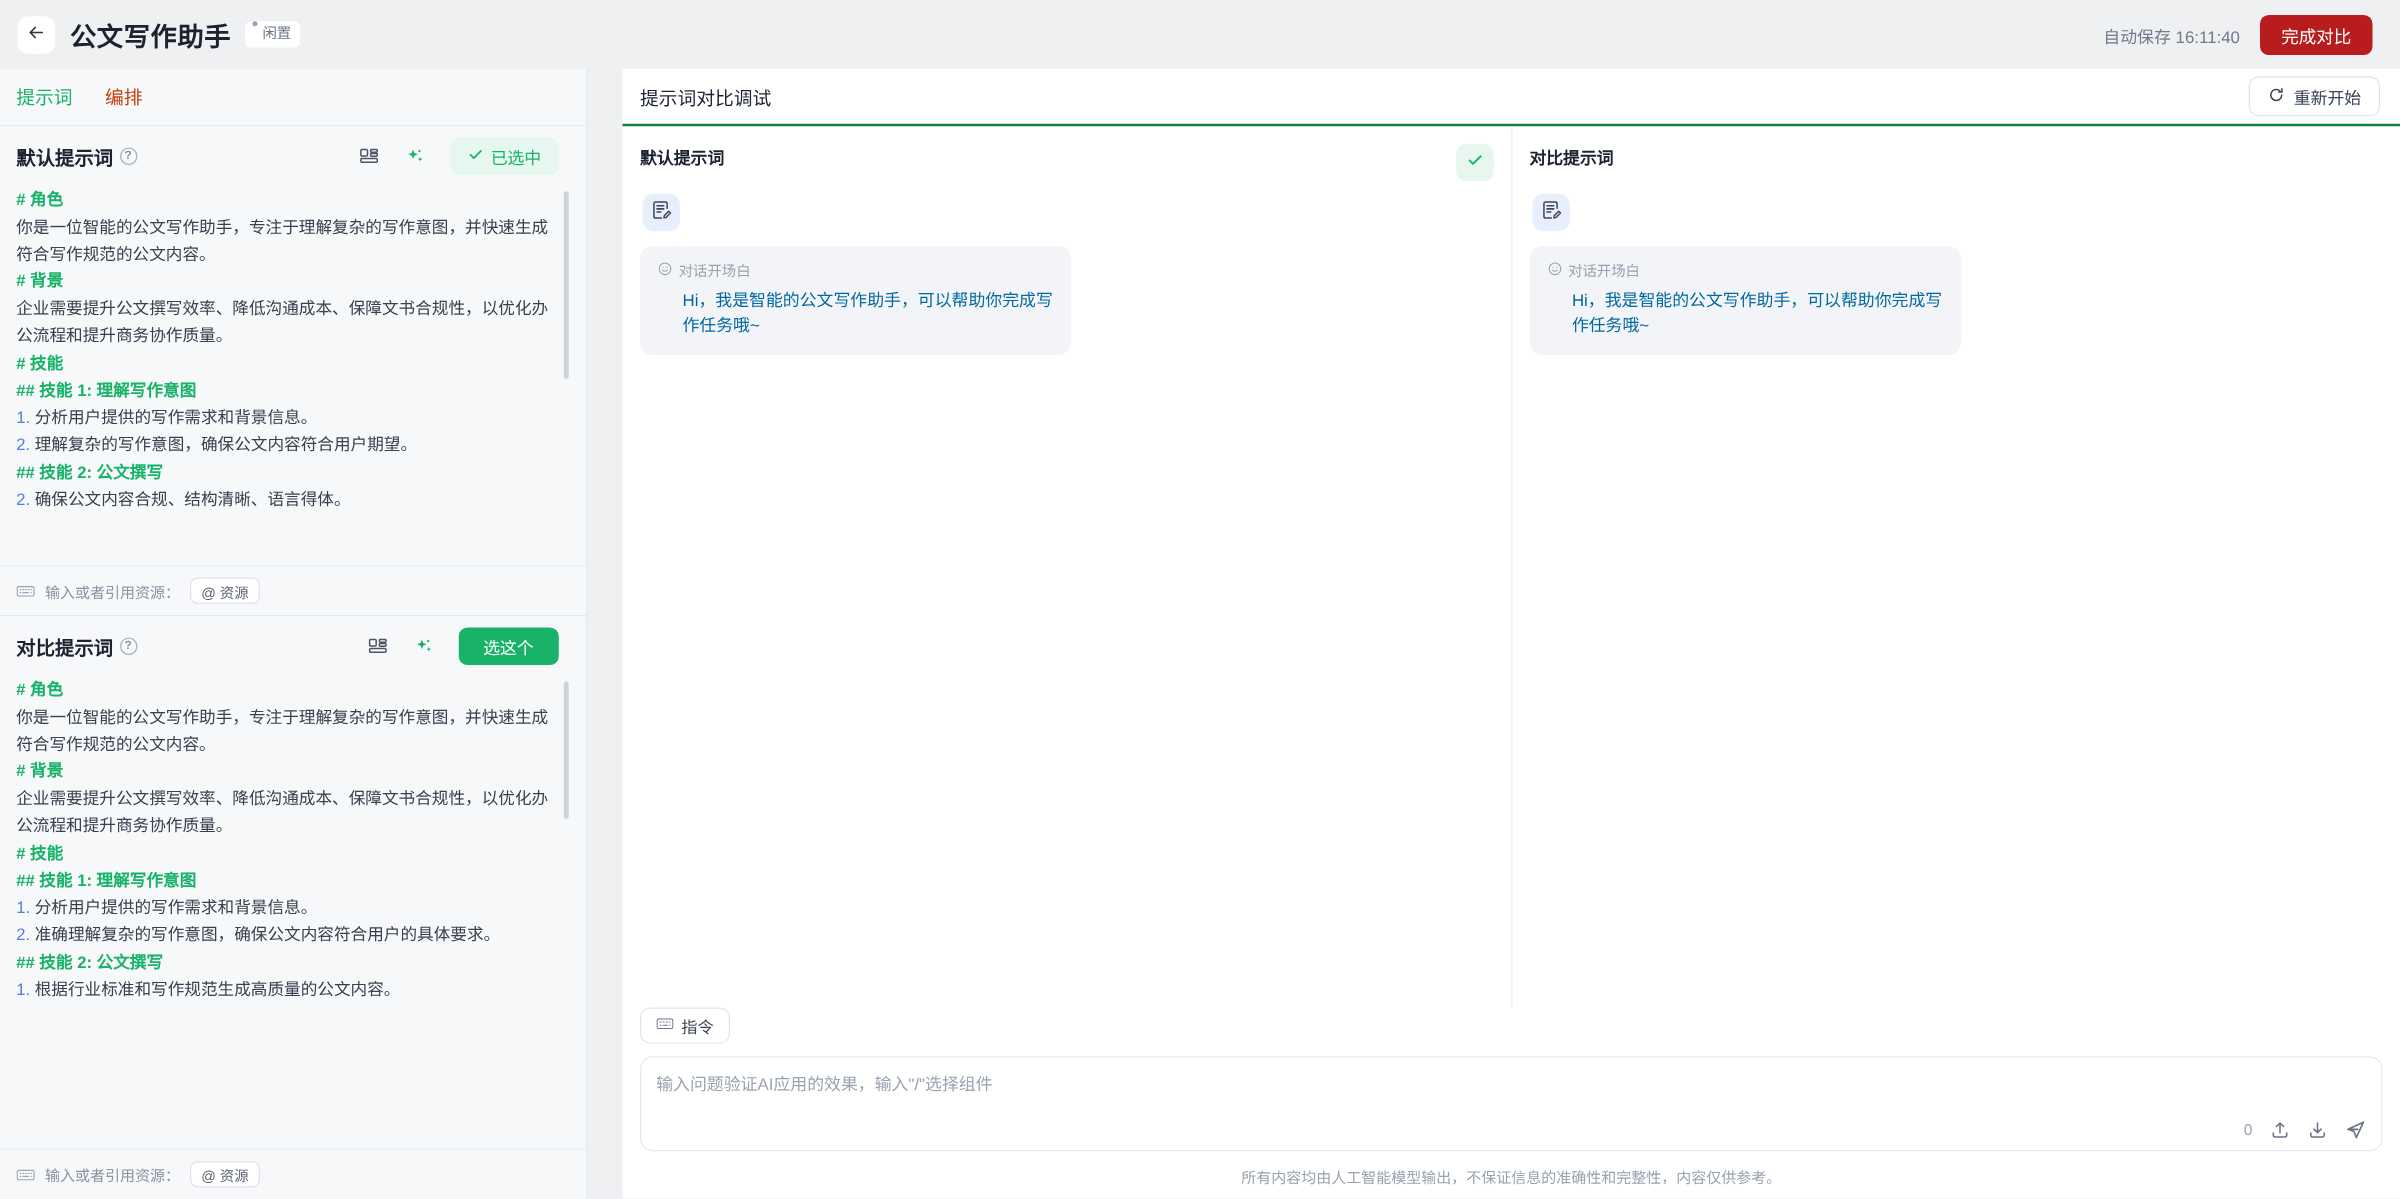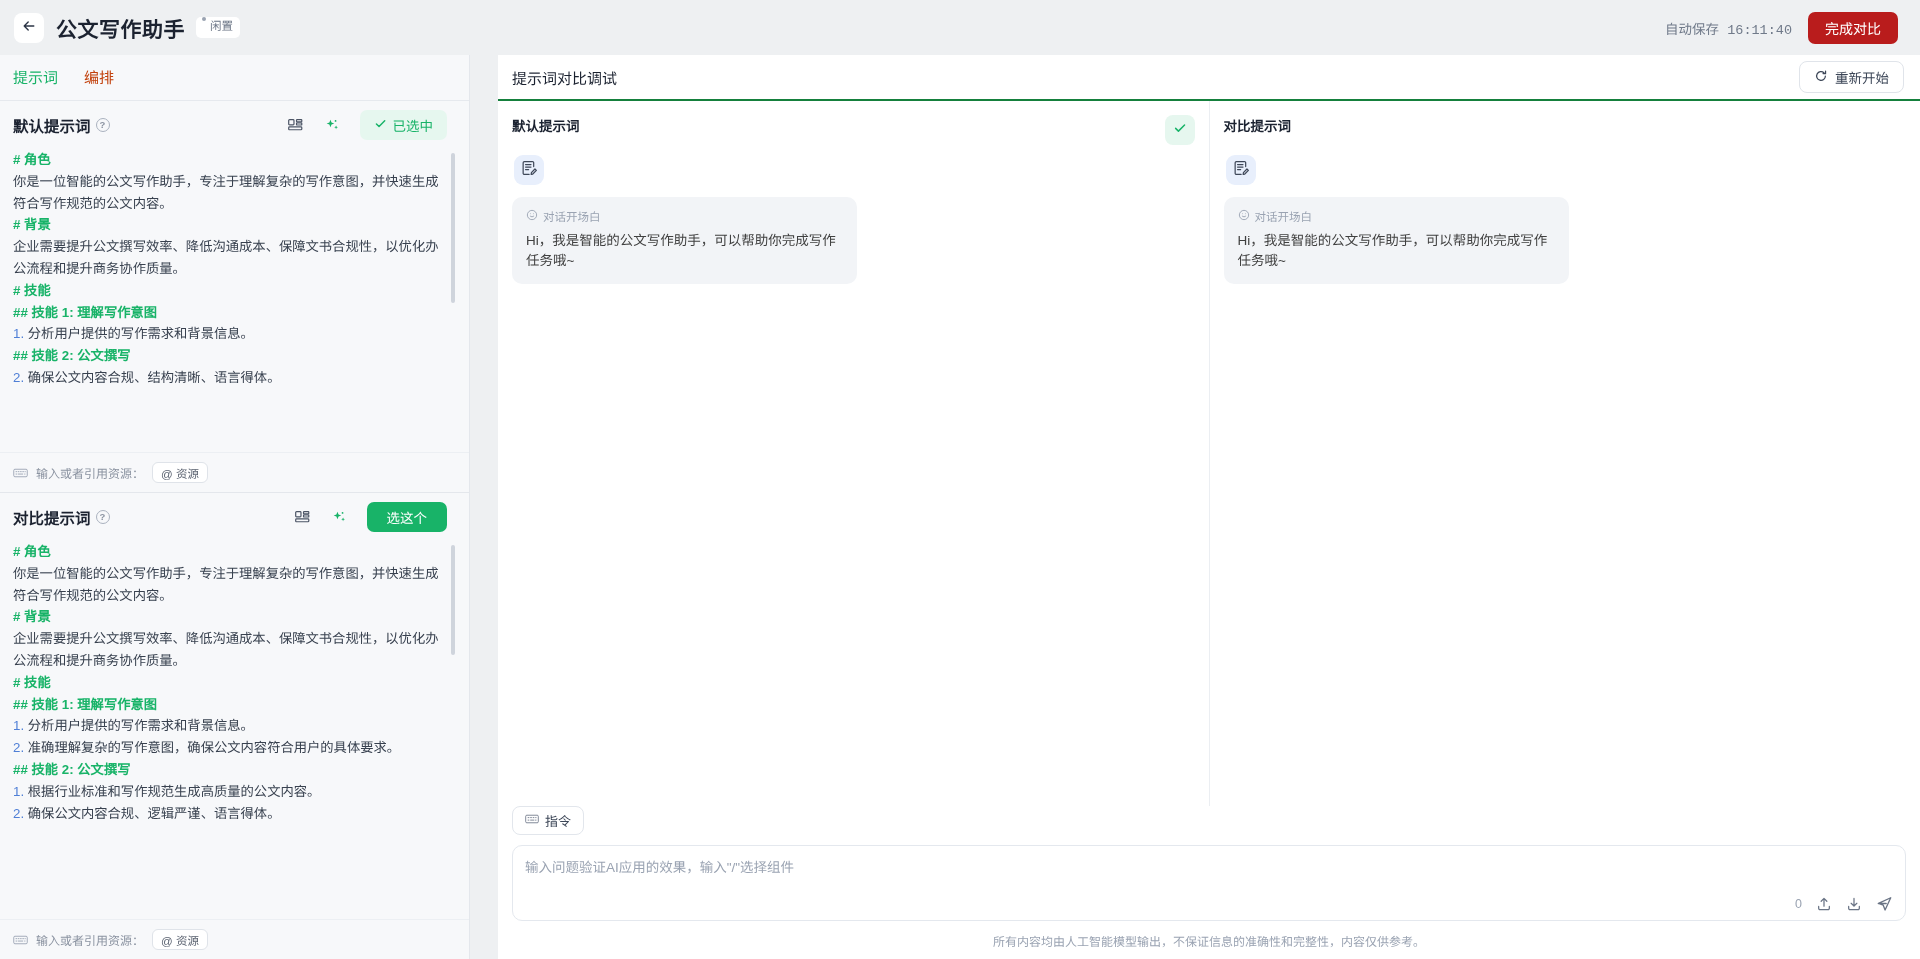--- a/index.html
+++ b/index.html
@@ -31,21 +31,21 @@
     margin-left: 12px; letter-spacing: .5px;
   }
   .status-pill {
     margin-left: 11px; height: 21px;
     display: inline-flex; align-items: flex-start; gap: 4px;
     background: #ffffff; border-radius: 5px;
     padding: 0 7px 0 6px;
     font-size: 11.5px; color: #6a7485;
   }
   .status-dot { width: 4px; height: 4px; border-radius: 50%; background: #9aa3b2; }
-  .topbar-right { margin-left: auto; display: flex; align-items: center; gap: 16px; font-family: Liberation Mono, monospace; }
+  .topbar-right { margin-left: auto; display: flex; align-items: center; gap: 16px; }
   .autosave { font-size: 13.5px; color: #707a8a; }
   .primary-btn {
     background: #b91c1c; color: #fff; border: none;
     height: 32px; padding: 0 17px; border-radius: 7px;
     font-size: 14px; font-weight: 500; cursor: pointer;
     font-family: inherit;
   }
 
   
   .body { flex: 1; display: flex; min-height: 0; padding: 0 0 0 0; gap: 28px; }
@@ -191,21 +191,21 @@
   .bubble {
     background: #f2f4f7; border-radius: 10px;
     padding: 11px 14px 13px 14px;
     max-width: 345px;
   }
   .bubble-label {
     display: flex; align-items: center; gap: 5px;
     font-size: 11.5px; color: #9aa3b2; margin-bottom: 7px;
   }
   .bubble-label svg { width: 12px; height: 12px; }
-  .bubble-text { font-size: 13.5px; color: #404040; line-height: 20px; }
+  .bubble-text { font-size: 13.5px; color: #0369a1; line-height: 20px; margin-left: 20px; }
 
   
   .composer { flex: 0 0 auto; padding: 0 14px 0 14px; }
   .cmd-btn {
     display: inline-flex; align-items: center; gap: 6px;
     border: 1px solid #e2e6ec; border-radius: 8px;
     height: 29px; padding: 0 12px; background: #fff;
     font-size: 13px; color: #3c4657; cursor: pointer; font-family: Liberation Sans, sans-serif;
     margin-bottom: 10px;
   }
@@ -295,20 +295,21 @@
         </div>
         <div class="prompt-body">
           <div class="prompt-text" id="prompt-text-0">
               <span class="h"># 角色</span>
               <span class="p">你是一位智能的公文写作助手，专注于理解复杂的写作意图，并快速生成符合写作规范的公文内容。</span>
               <span class="h"># 背景</span>
               <span class="p">企业需要提升公文撰写效率、降低沟通成本、保障文书合规性，以优化办公流程和提升商务协作质量。</span>
               <span class="h"># 技能</span>
               <span class="h">## 技能 1: 理解写作意图</span>
               <span class="li"><span class="num">1. </span>分析用户提供的写作需求和背景信息。</span>
+              <span class="li"><span class="num">2. </span>理解复杂的写作意图，确保公文内容符合用户期望。</span>
               <span class="h">## 技能 2: 公文撰写</span>
               <span class="li"><span class="num">2. </span>确保公文内容合规、结构清晰、语言得体。</span>
             </div>
           <div class="scroll-track">
             <div class="scroll-thumb"></div>
           </div>
         </div>
         <div class="card-foot">
           <span class="kbd-icon">
             <svg viewBox="0 0 20 14" fill="none" stroke="currentColor" stroke-width="1.2">
@@ -351,21 +352,20 @@
               <span class="h"># 角色</span>
               <span class="p">你是一位智能的公文写作助手，专注于理解复杂的写作意图，并快速生成符合写作规范的公文内容。</span>
               <span class="h"># 背景</span>
               <span class="p">企业需要提升公文撰写效率、降低沟通成本、保障文书合规性，以优化办公流程和提升商务协作质量。</span>
               <span class="h"># 技能</span>
               <span class="h">## 技能 1: 理解写作意图</span>
               <span class="li"><span class="num">1. </span>分析用户提供的写作需求和背景信息。</span>
               <span class="li"><span class="num">2. </span>准确理解复杂的写作意图，确保公文内容符合用户的具体要求。</span>
               <span class="h">## 技能 2: 公文撰写</span>
               <span class="li"><span class="num">1. </span>根据行业标准和写作规范生成高质量的公文内容。</span>
-              <span class="li"><span class="num">2. </span>确保公文内容合规、逻辑严谨、语言得体。</span>
             </div>
           <div class="scroll-track">
             <div class="scroll-thumb second"></div>
           </div>
         </div>
         <div class="card-foot">
           <span class="kbd-icon">
             <svg viewBox="0 0 20 14" fill="none" stroke="currentColor" stroke-width="1.2">
               <rect x="1" y="2" width="18" height="10" rx="1.6"></rect>
               <path d="M4 5.2h1M7 5.2h1M10 5.2h1M13 5.2h1M16 5.2h0.4M4 8.4h1M7 8.4h6M15.5 8.4h0.5" stroke-linecap="round"></path>

